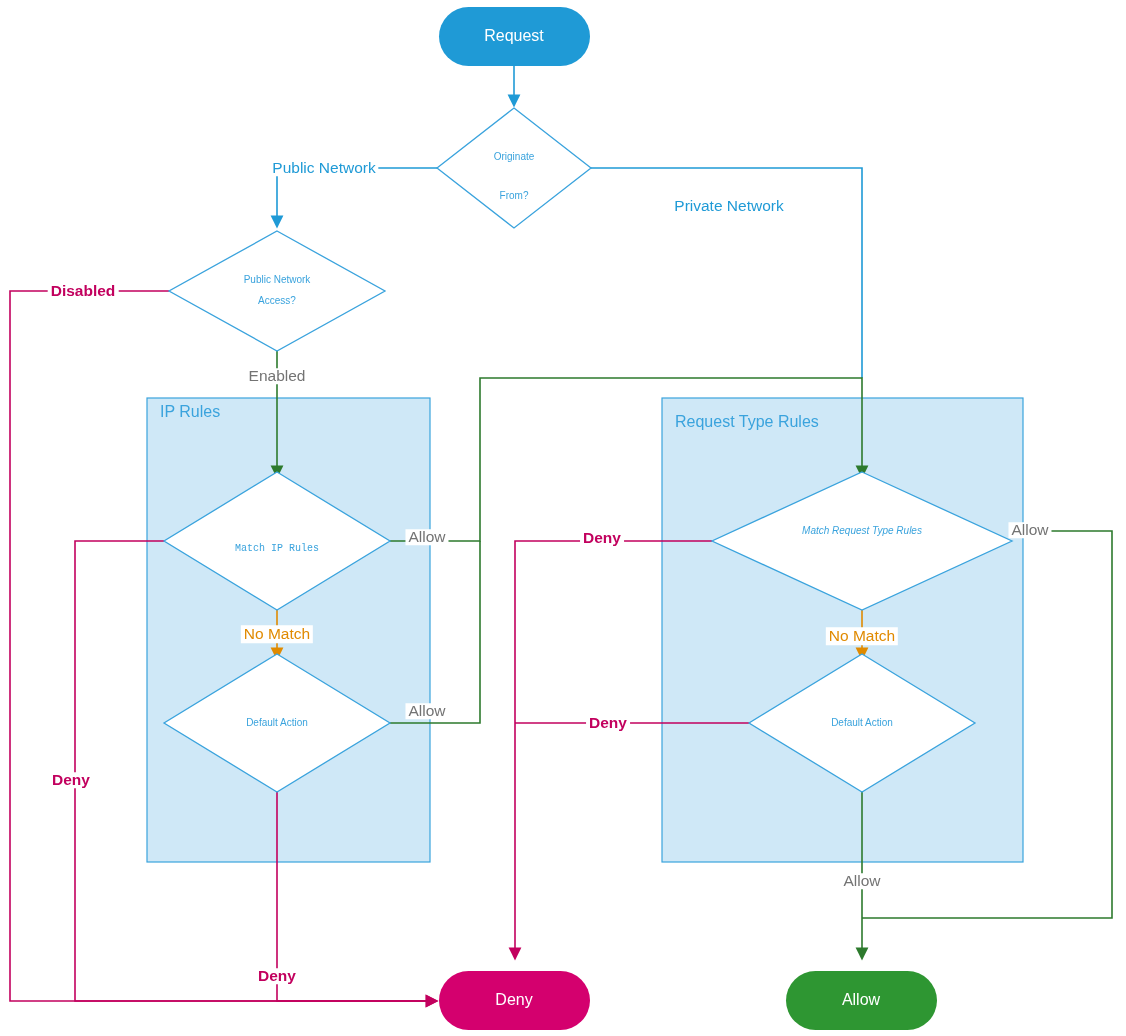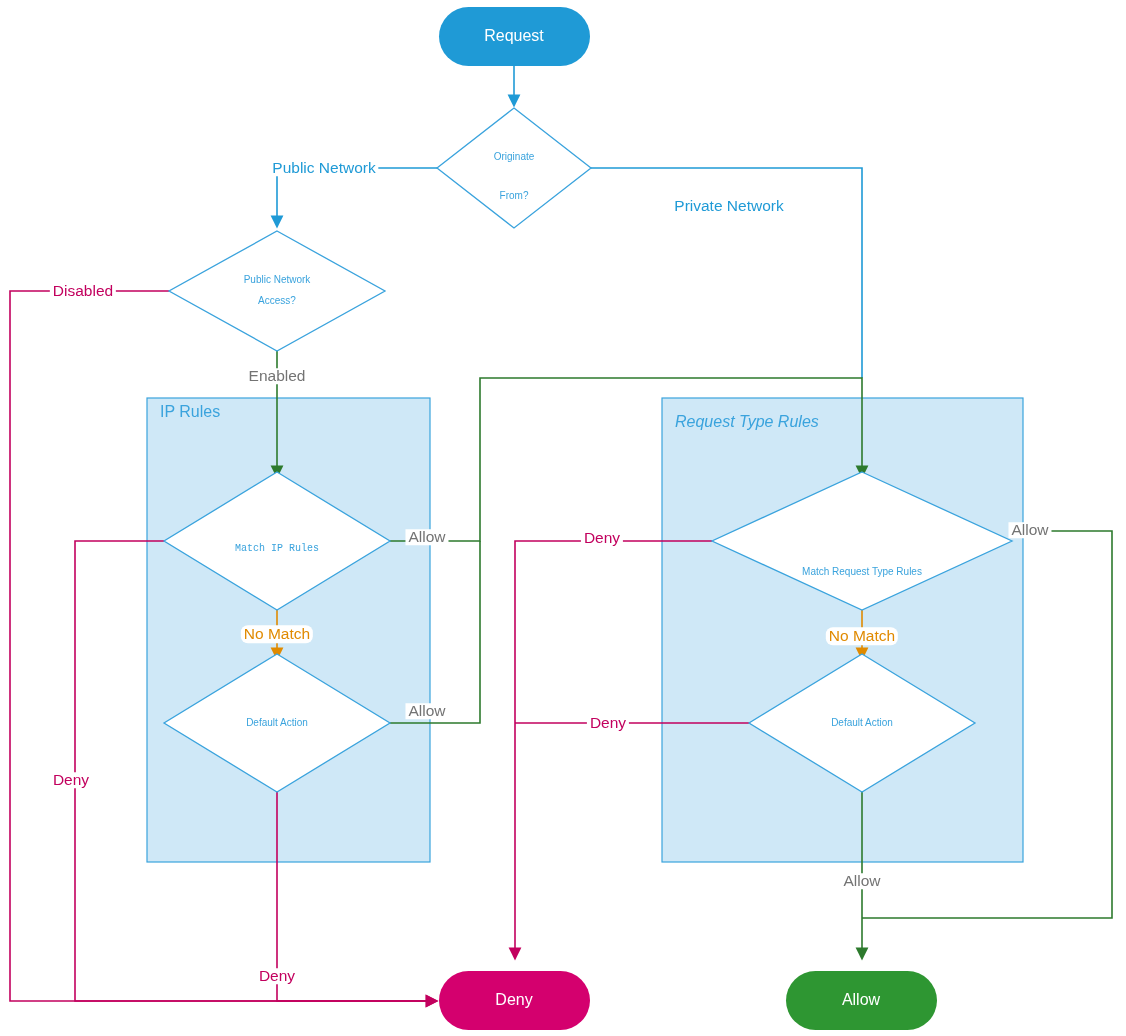--- a/index.html
+++ b/index.html
@@ -2,22 +2,22 @@
 <html><head>
 <meta charset="utf-8">
 <style>
   html,body{margin:0;padding:0;background:#ffffff;}
   body{font-family:"Liberation Sans", sans-serif;}
   #stage{position:relative;width:1126px;height:1036px;background:#fff;overflow:hidden;}
   #stage svg{position:absolute;left:0;top:0;width:1126px;height:1036px;}
   .lbl{position:absolute;white-space:nowrap;font-size:15.5px;line-height:1;}
   .lbl.blue{color:#1f9ad6;}
   .lbl.green{color:#737373;}
-  .lbl.magenta{color:#c2005e;}
-  .lbl.orange{color:#e08a00;background:#fff;padding:1px 3px;border-radius:7px;}
+  .lbl.magenta{color:#c2005e;font-weight:bold;}
+  .lbl.orange{color:#e08a00;background:#fff;padding:1px 3px;}
   .lbl.bg{background:#ffffff;padding:0 3px;}
   .ctr{transform:translate(-50%,-50%);}
   .node-text{position:absolute;transform:translate(-50%,-50%);text-align:center;white-space:nowrap;}
   .term-text{font-size:16px;color:#ffffff;}
   .diamond-text{font-size:10px;color:#3aa3dd;line-height:1.25;}
   .group-title{font-size:16px;color:#3aa3dd;}
 </style>
 </head>
 <body>
 
@@ -89,25 +89,25 @@
   <div class="node-text term-text" style="left:861px;top:1000px;">Allow</div>
 
   <div class="node-text diamond-text" style="left:514px;top:157px;">Originate</div>
   <div class="node-text diamond-text" style="left:514px;top:196px;">From?</div>
 
   <div class="node-text diamond-text" style="left:277px;top:280px;">Public Network</div>
   <div class="node-text diamond-text" style="left:277px;top:301px;">Access?</div>
 
   <div class="node-text diamond-text" style="left:277px;top:549px;font-family:Liberation Mono, monospace;">Match IP Rules</div>
   <div class="node-text diamond-text" style="left:277px;top:723px;">Default Action</div>
-  <div class="node-text diamond-text" style="left:862px;top:572px;">Match Request Type Rules</div>
+  <div class="node-text diamond-text" style="left:862px;top:531px;font-style:italic;">Match Request Type Rules</div>
   <div class="node-text diamond-text" style="left:862px;top:723px;">Default Action</div>
 
   <div class="lbl group-title" style="left:160px;top:404px;">IP Rules</div>
-  <div class="lbl group-title" style="left:675px;top:414px;font-style:italic;">Request Type Rules</div>
+  <div class="lbl group-title" style="left:675px;top:414px;">Request Type Rules</div>
 
   <div class="lbl blue bg ctr" style="left:324px;top:168px;">Public Network</div>
   <div class="lbl blue bg ctr" style="left:729px;top:166px;margin-top:40px;">Private Network</div>
 
   <div class="lbl magenta bg ctr" style="left:83px;top:291px;">Disabled</div>
   <div class="lbl green bg ctr" style="left:277px;top:376px;">Enabled</div>
 
   <div class="lbl green bg ctr" style="left:427px;top:537px;">Allow</div>
   <div class="lbl magenta bg ctr" style="left:71px;top:780px;">Deny</div>
   <div class="lbl orange ctr" style="left:277px;top:634px;">No Match</div>

